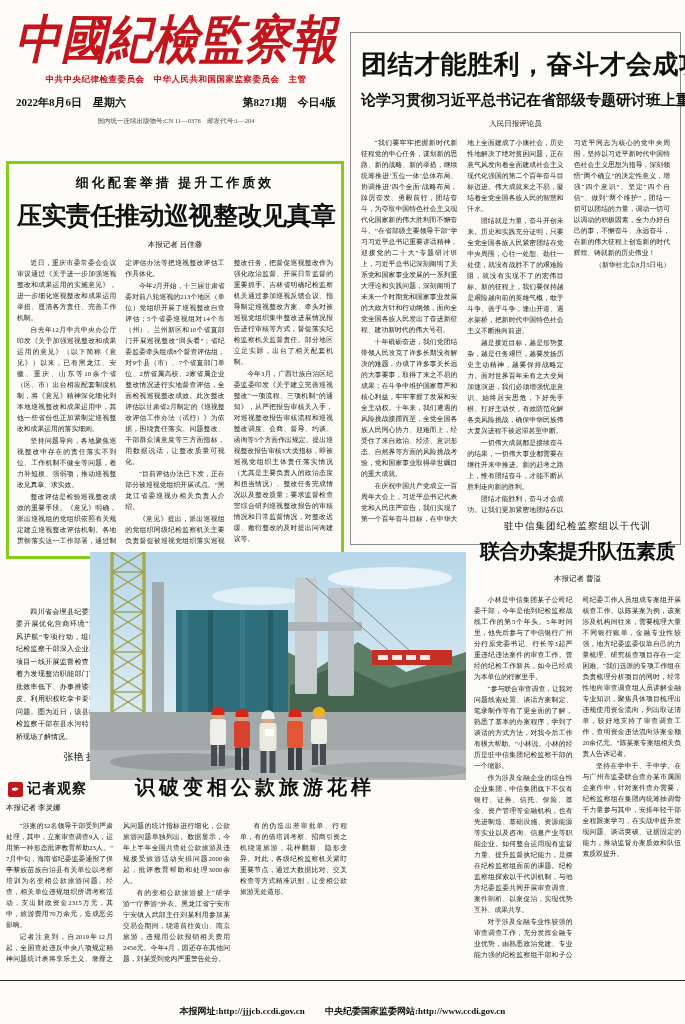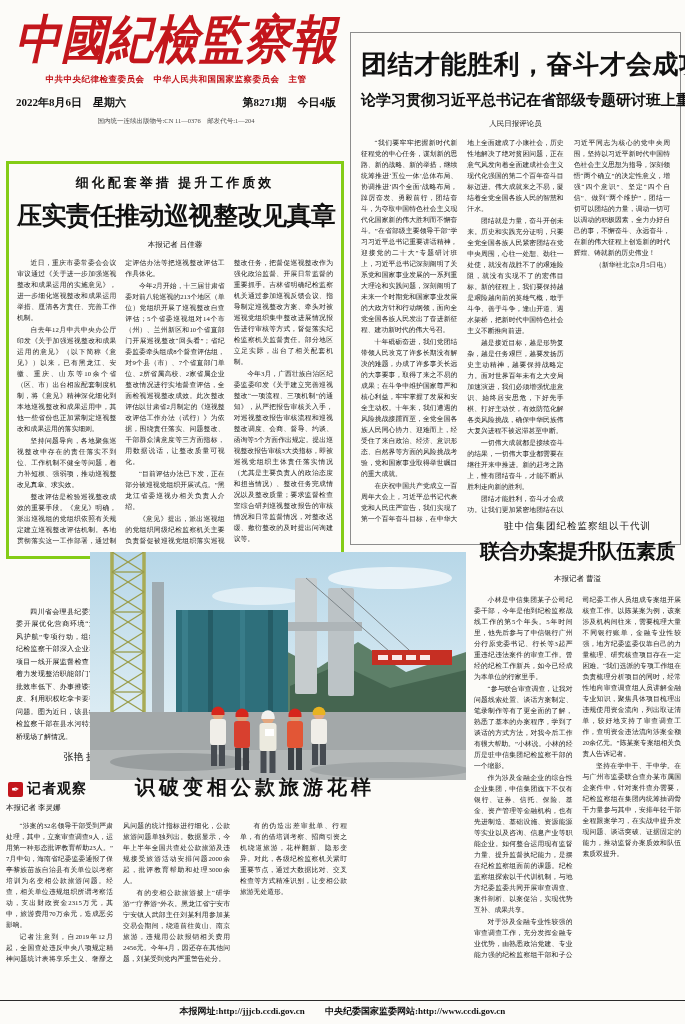--- a/index.html
+++ b/index.html
@@ -48,21 +48,21 @@
   .observe-head{position:relative;height:46px;}
   .observe-badge{position:absolute;left:2px;top:6px;display:flex;align-items:center;gap:4px;}
   .badge-icon{width:15px;height:15px;background:#c3161c;color:#fff;font-size:10px;line-height:15px;
               text-align:center;border-radius:2px;font-family:"DejaVu Sans",sans-serif;}
   .badge-label{font-size:14px;font-weight:700;letter-spacing:1px;}
   .observe-title{font-size:20px;font-weight:900;text-align:center;letter-spacing:4px;padding-left:40px;white-space:nowrap;}
   .observe-by{font-size:7.5px;text-align:left;margin:2px 0 6px 0;}
   .observe-body{height:152px;column-count:4;column-gap:10px;}
   
   .footer{position:absolute;left:0;bottom:6px;width:685px;border-top:1px solid #2b2b2b;text-align:center;
-          padding-top:4px;font-size:9px;font-weight:700;}
+          padding-top:24px;font-size:9px;font-weight:700;}
   .footer span{margin:0 9px;}
 </style>
 </head>
 <body>
 
 <div class="page">
 
   <div class="masthead">
     <div class="mast-title">中國紀檢監察報</div>
     <div class="mast-sup">中共中央纪律检查委员会　中华人民共和国国家监察委员会　主管</div>

